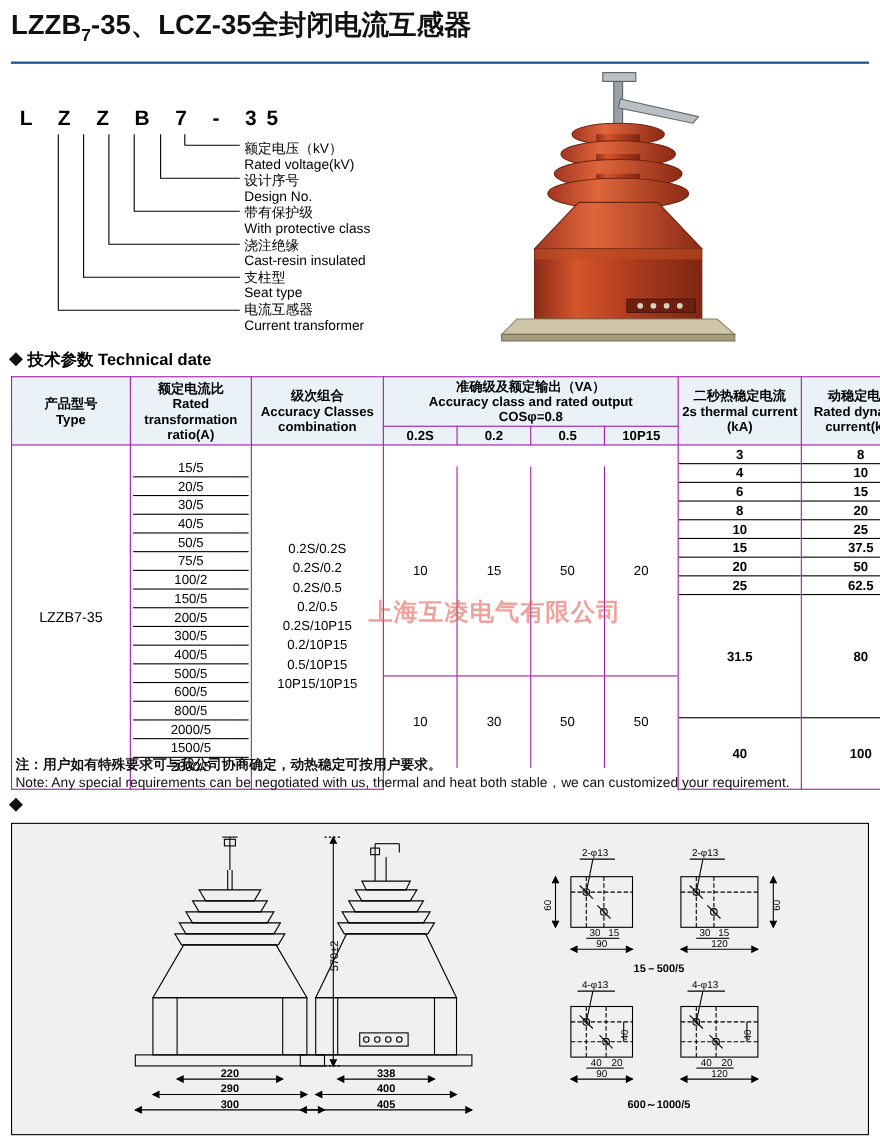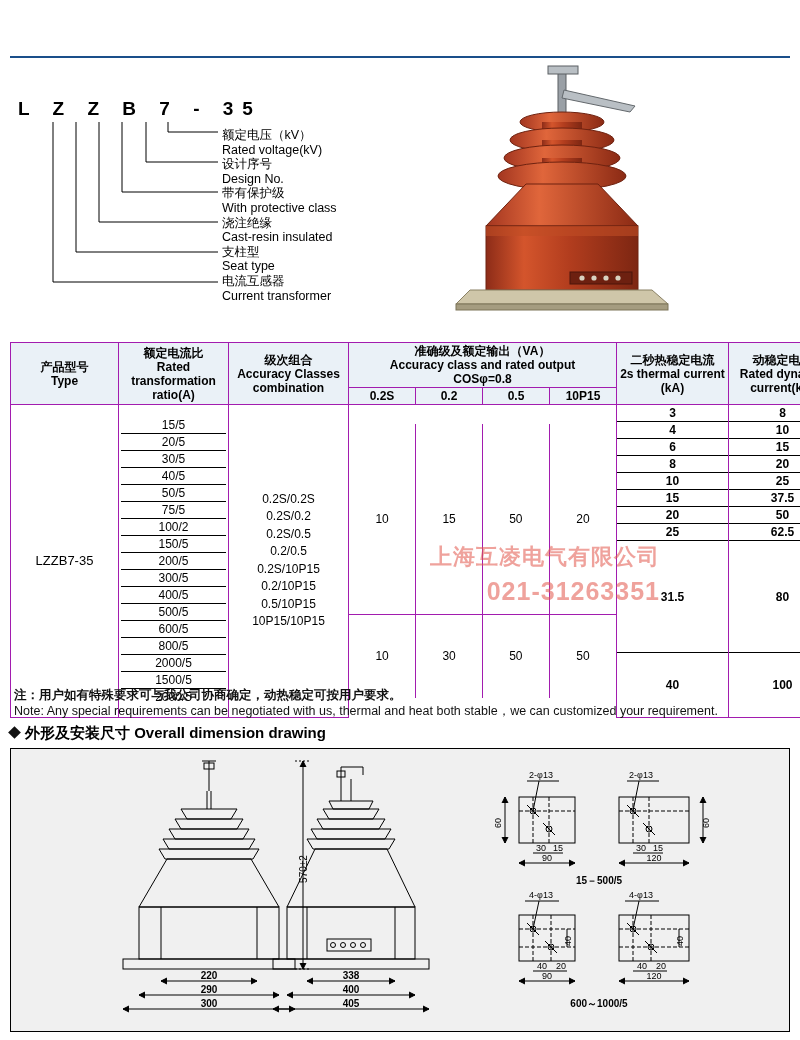--- a/index.html
+++ b/index.html
@@ -60,21 +60,21 @@
   .ratio-cell div{border-bottom:1px solid #000;height:16px;line-height:16px;}
   .ratio-cell div:last-child{border-bottom:none;}
   .acc-cell{font-weight:bold;font-size:12px;line-height:17.5px;}
   .num-col{font-weight:bold;font-size:12px;}
   .model-cell{font-weight:bold;font-size:13px;}
 
   
   .wm{
     position:absolute;left:240px;top:540px;width:420px;
     color:#e2574c;opacity:.55;font-weight:bold;pointer-events:none;
-    text-align:right;line-height:34px;
+    text-align:center;line-height:34px;
   }
   .wm .l1{font-size:22px;letter-spacing:1px;}
   .wm .l2{font-size:25px;letter-spacing:1px;}
 
   
   .note{position:absolute;left:14px;top:688px;font-size:12.5px;line-height:15.5px;}
   .note .cn{font-weight:bold;color:#111;}
   .note .en{color:#111;}
 
   
@@ -82,20 +82,23 @@
     position:absolute;left:10px;top:748px;width:778px;height:282px;
     border:1px solid #000;background:#f0f0f0;
   }
   svg{display:block;}
 </style>
 </head>
 <body>
 
 <div class="page">
 
+  <div class="title-cn">
+    <span>LZZB</span><span class="sub">7</span><span>-35、LCZ-35全封闭电流互感器</span>
+  </div>
   <div class="hr-top"></div>
 
 
   <div class="code">L Z Z B 7 - 35</div>
 
   <div class="leader-wrap">
     <svg width="420" height="200" viewBox="0 0 420 200">
       <g stroke="#000" stroke-width="1" fill="none">
 
         <path d="M168,12 L168,22 L218,22"></path>
@@ -172,20 +175,23 @@
         <circle cx="188" cy="218" r="2.6" fill="#d8d2c0"></circle>
       </g>
 
       <g>
         <path d="M40,230 L222,230 L238,244 L26,244 Z" fill="#cfc6a9" stroke="#8a8165"></path>
         <rect x="26" y="244" width="212" height="6" fill="#a59c80" stroke="#7c7459"></rect>
       </g>
     </svg>
   </div>
 
+  <div class="sec" style="left:10px;top:318px;">
+    <span class="diamond"></span><span>技术参数 Technical date</span>
+  </div>
 
   <div class="tbl-wrap">
     <table class="spec">
       <colgroup>
         <col style="width:108px">
         <col style="width:110px">
         <col style="width:120px">
         <col style="width:67px">
         <col style="width:67px">
         <col style="width:67px">
@@ -362,30 +368,29 @@
             </tbody>
               </table>
           </td>
         </tr>
       </tbody>
     </table>
   </div>
 
   <div class="wm">
     <div class="l1">上海互凌电气有限公司</div>
-    <div class="l2">021-31263351</div>
   </div>
 
   <div class="note">
     <div class="cn">注：用户如有特殊要求可与我公司协商确定，动热稳定可按用户要求。</div>
     <div class="en">Note: Any special requirements can be negotiated with us, thermal and heat both stable，we can customized your requirement.</div>
   </div>
 
   <div class="sec" style="left:10px;top:724px;">
-    <span class="diamond"></span><span>外形及安装尺寸 Overall dimension drawing</span>
+    <span class="diamond"></span>
   </div>
 
   <div class="dim-box">
     <svg width="778" height="280" viewBox="0 0 778 280">
       <g stroke="#000" fill="none" stroke-width="1" font-family="Liberation Sans, sans-serif" font-size="9">
 
         <g>
 
           <line x1="198" y1="12" x2="198" y2="42"></line>
           <line x1="191" y1="12" x2="205" y2="12"></line>

